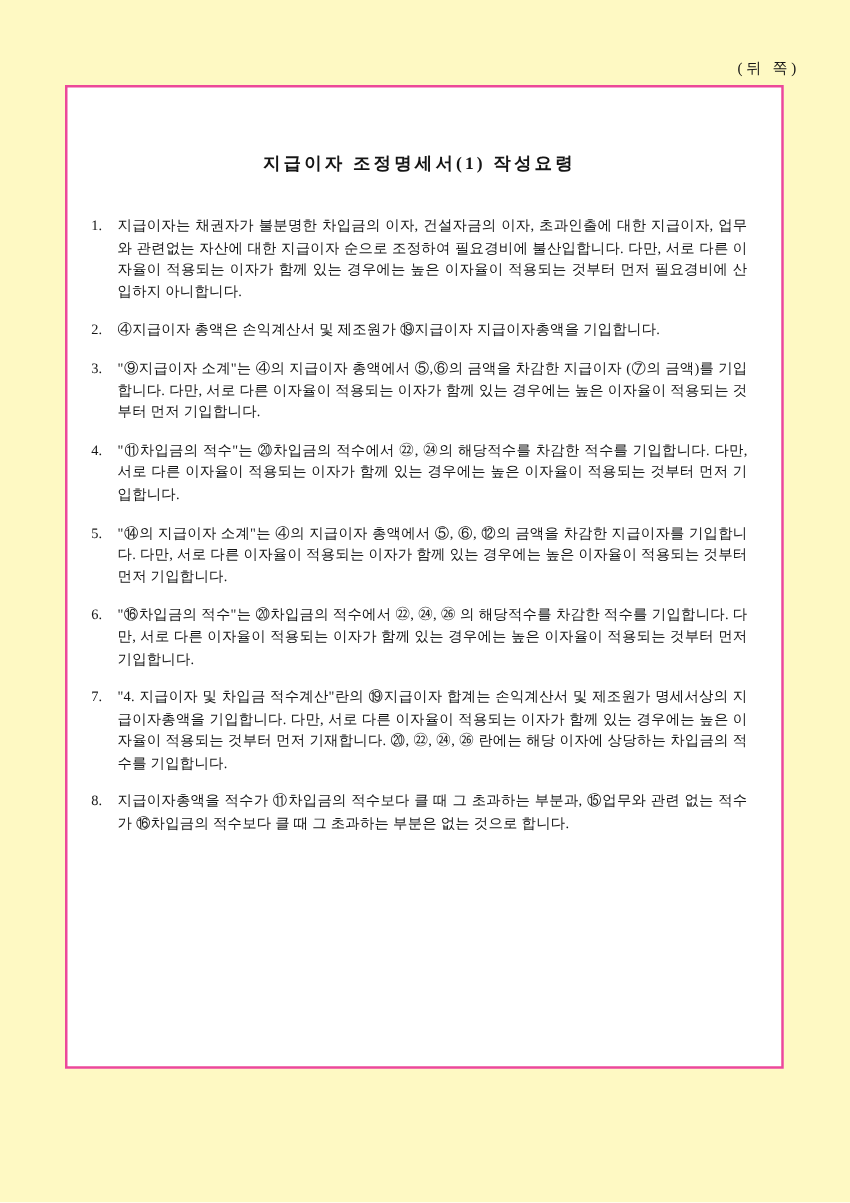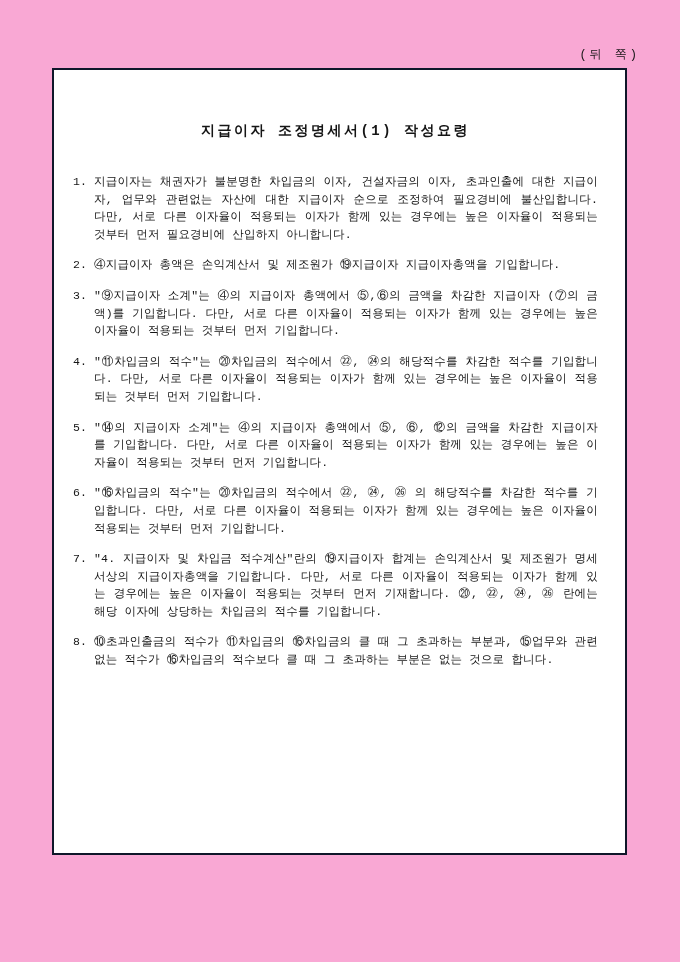--- a/index.html
+++ b/index.html
@@ -1,40 +1,40 @@
 <!DOCTYPE html>
 <html lang="ko"><head>
 <meta charset="utf-8">
 <style>
   html, body { margin: 0; padding: 0; background: #ffffff; }
   .page {
     position: relative;
     width: 680px;
     height: 962px;
-    background: #f9a8d4;
-    font-family: Liberation Mono, monospace;
+    background: #fef9c3;
+    font-family: Liberation Serif, serif;
     color: #151515;
     overflow: hidden;
   }
   .corner-label {
     position: absolute;
     top: 46px;
     right: 40px;
     font-size: 12px;
     letter-spacing: 3px;
     white-space: nowrap;
   }
   .sheet {
     position: absolute;
     left: 52px;
     top: 68px;
     width: 575px;
     height: 787px;
     box-sizing: border-box;
-    border: 2px solid #0f172a;
+    border: 2px solid #ec4899;
     padding: 0 27px 0 19px;
     background: #ffffff;
   }
   .doc-title {
     margin-top: 52px;
     text-align: center;
     font-size: 14px;
     font-weight: bold;
     letter-spacing: 2.5px;
     white-space: nowrap;
@@ -106,18 +106,18 @@
           <span class="txt">"⑯차입금의 적수"는 ⑳차입금의 적수에서 ㉒, ㉔, ㉖ 의 해당적수를 차감한 적수를 기입합니다. 다만, 서로 다른 이자율이 적용되는 이자가 함께 있는 경우에는 높은 이자율이 적용되는 것부터 먼저 기입합니다.</span>
         </div>
 
         <div class="instruction-item">
           <span class="num">7.</span>
           <span class="txt">"4. 지급이자 및 차입금 적수계산"란의 ⑲지급이자 합계는 손익계산서 및 제조원가 명세서상의 지급이자총액을 기입합니다. 다만, 서로 다른 이자율이 적용되는 이자가 함께 있는 경우에는 높은 이자율이 적용되는 것부터 먼저 기재합니다. ⑳, ㉒, ㉔, ㉖ 란에는 해당 이자에 상당하는 차입금의 적수를 기입합니다.</span>
         </div>
 
         <div class="instruction-item">
           <span class="num">8.</span>
-          <span class="txt">⑩초과인출금의 적수가 ⑪차입금의 ⑯차입금의 클 때 그 초과하는 부분과, ⑮업무와 관련 없는 적수가 ⑯차입금의 적수보다 클 때 그 초과하는 부분은 없는 것으로 합니다.</span>
+          <span class="txt">지급이자총액을 적수가 ⑪차입금의 적수보다 클 때 그 초과하는 부분과, ⑮업무와 관련 없는 적수가 ⑯차입금의 적수보다 클 때 그 초과하는 부분은 없는 것으로 합니다.</span>
         </div>
       </div>
 
   </div>
 </div>
 
 </body></html>

